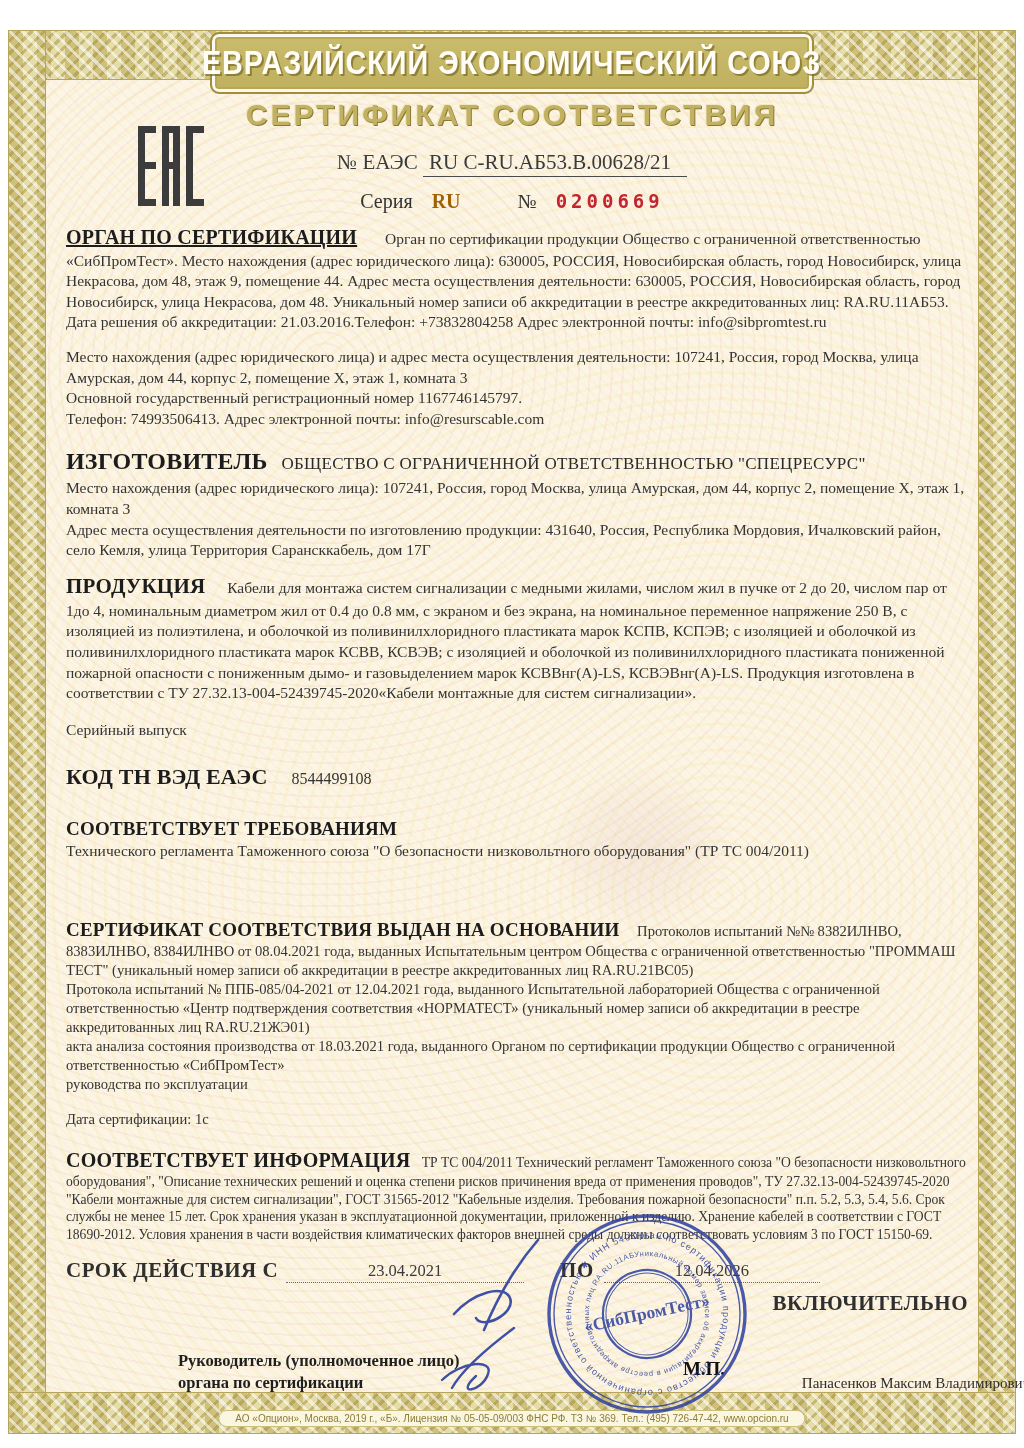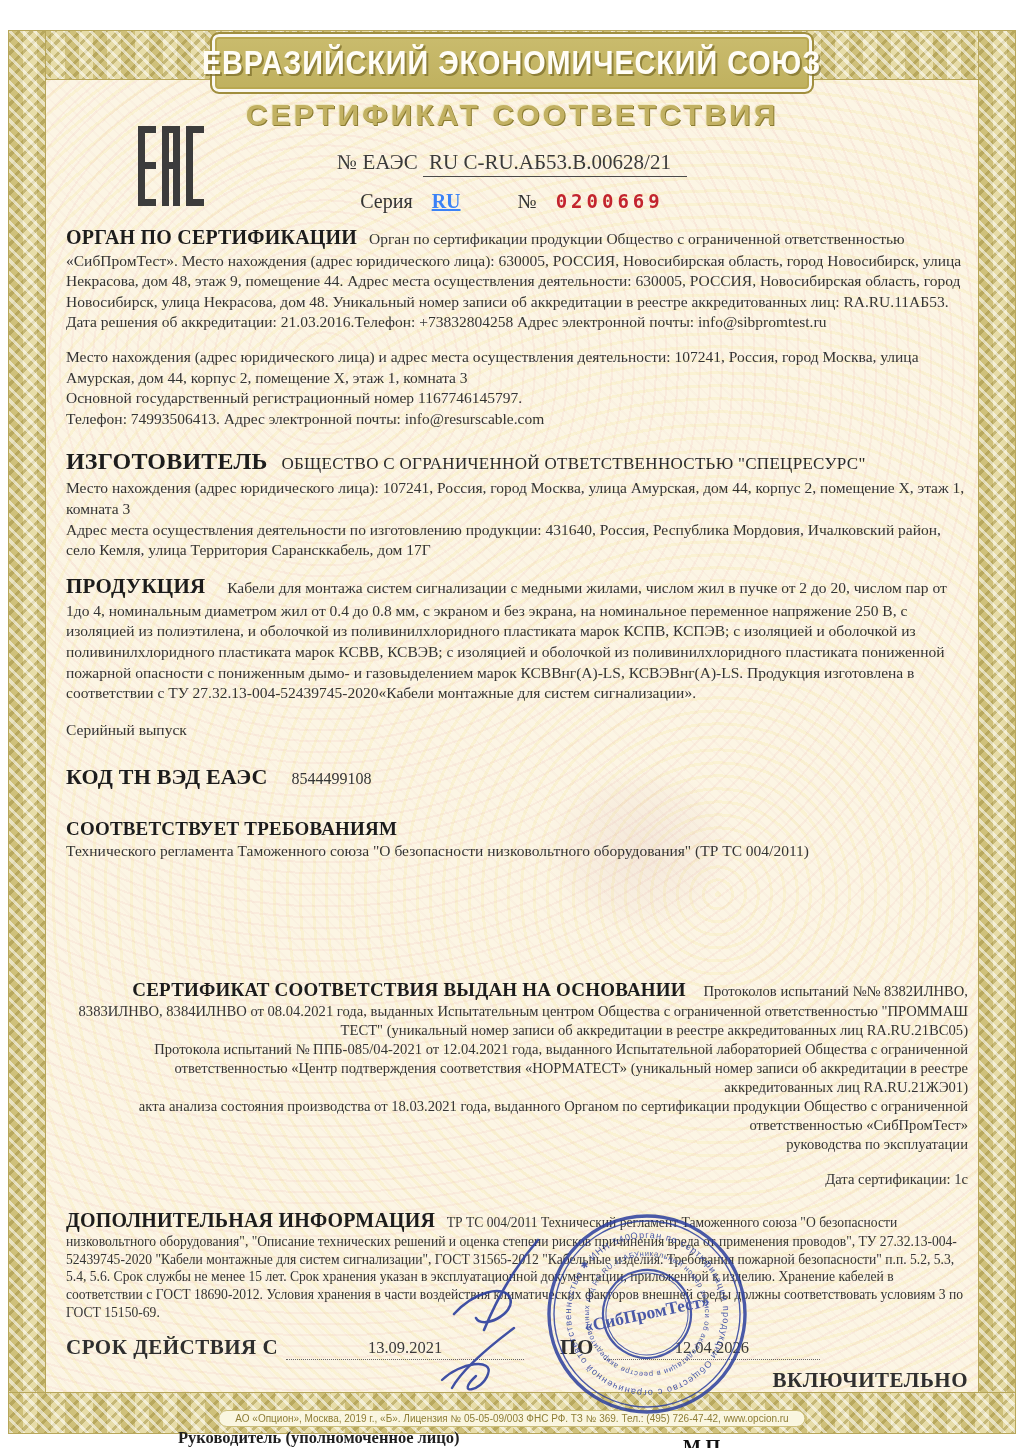--- a/index.html
+++ b/index.html
@@ -30,21 +30,21 @@
   .banner span{font-family:"Liberation Sans", sans-serif;font-weight:bold;font-size:30px;
     letter-spacing:1px;color:#fffdf6;text-shadow:2px 2px 0 rgba(120,105,38,.7);transform:scale(.96,1.08);white-space:nowrap;}
   .eac{position:absolute;left:138px;top:126px;z-index:5;}
   .doc-title{position:absolute;left:0;right:0;top:98px;text-align:center;z-index:5;
     font-family:"Liberation Sans", sans-serif;font-weight:bold;font-size:30px;letter-spacing:3px;
     color:#c2b162;text-shadow:1px 1px 0 #8a7b32, -1px -1px 0 #f0e8c4;}
   .doc-number{position:absolute;left:0;right:0;top:150px;text-align:center;z-index:5;
     font-size:21px;color:#3a3a3a;}
   .doc-number .und{border-bottom:1.5px solid #4a4a4a;padding:0 16px 2px 6px;}
   .doc-series{position:absolute;left:0;right:0;top:190px;text-align:center;z-index:5;font-size:20px;color:#333;}
-  .red{color:#3b82f6;font-weight:bold;text-decoration:underline;}
+  .red{color:#a16207;font-weight:bold;}
   .series-num{font-family:"DejaVu Sans Mono", monospace;font-size:19px;letter-spacing:4px;color:#c3242e;font-weight:bold;}
   .sp1{display:inline-block;width:14px;} .sp2{display:inline-block;width:52px;}
   
   .content{position:absolute;left:66px;top:224px;width:902px;z-index:5;}
   .h{font-weight:bold;color:#1c1c1c;letter-spacing:.2px;}
   .t{font-size:15.5px;line-height:1.33;color:#343434;margin:0;}
   .lines{white-space:pre-line;}
   .orgname{font-size:17px;color:#2a2a2a;letter-spacing:.3px;}
   .small{font-size:13.6px;line-height:1.3;}
   .mid{font-size:14.6px;line-height:1.3;}
@@ -112,21 +112,21 @@
   <div class="doc-series">
     <span>Серия</span><span class="sp1"></span>
     <span class="red">RU</span><span class="sp2"></span>
     <span>№</span><span class="sp1"></span>
     <span class="series-num">0200669</span>
   </div>
 
   <div class="content">
 
     <p class="t" style="margin-bottom:14px;">
-      <span class="h" style="font-size:20px;margin-right:8px;">ОРГАН ПО СЕРТИФИКАЦИИ</span>
+      <span class="h" style="font-size:20px;margin-right:24px;text-decoration:underline;">ОРГАН ПО СЕРТИФИКАЦИИ</span>
       <span>Орган по сертификации продукции Общество с ограниченной ответственностью «СибПромТест». Место нахождения (адрес юридического лица): 630005, РОССИЯ, Новосибирская область, город Новосибирск, улица Некрасова, дом 48, этаж 9, помещение 44. Адрес места осуществления деятельности: 630005, РОССИЯ, Новосибирская область, город Новосибирск, улица Некрасова, дом 48. Уникальный номер записи об аккредитации в реестре аккредитованных лиц: RA.RU.11АБ53. Дата решения об аккредитации: 21.03.2016.Телефон: +73832804258 Адрес электронной почты: info@sibpromtest.ru</span>
     </p>
 
     <div style="margin-bottom:17px;">
       <p class="t lines">Место нахождения (адрес юридического лица) и адрес места осуществления деятельности: 107241, Россия, город Москва, улица Амурская, дом 44, корпус 2, помещение Х, этаж 1, комната 3
 Основной государственный регистрационный номер 1167746145797.
 Телефон: 74993506413. Адрес электронной почты: info@resurscable.com</p>
     </div>
 
     <div style="margin-bottom:12px;">
@@ -149,39 +149,39 @@
     <p class="t" style="margin-top:22px;">
       <span class="h" style="font-size:22px;margin-right:20px;">КОД ТН ВЭД ЕАЭС</span>
       <span style="font-size:16px;">8544499108</span>
     </p>
 
     <div style="margin-top:24px;">
       <p class="t"><span class="h" style="font-size:19px;">СООТВЕТСТВУЕТ ТРЕБОВАНИЯМ</span></p>
       <p class="t">Технического регламента Таможенного союза "О безопасности низковольтного оборудования" (ТР ТС 004/2011)</p>
     </div>
 
-    <div style="margin-top:116px;text-align:right;">
+    <div style="margin-top:56px;">
       <p class="t mid">
         <span class="h" style="font-size:19px;margin-right:14px;">СЕРТИФИКАТ СООТВЕТСТВИЯ ВЫДАН НА ОСНОВАНИИ</span>
         <span>Протоколов испытаний №№ 8382ИЛНВО, 8383ИЛНВО, 8384ИЛНВО от 08.04.2021 года, выданных Испытательным центром Общества с ограниченной ответственностью "ПРОММАШ ТЕСТ" (уникальный номер записи об аккредитации в реестре аккредитованных лиц RA.RU.21ВС05)</span>
       </p>
       <p class="t mid lines">Протокола испытаний № ППБ-085/04-2021 от 12.04.2021 года, выданного Испытательной лабораторией Общества с ограниченной ответственностью «Центр подтверждения соответствия «НОРМАТЕСТ» (уникальный номер записи об аккредитации в реестре аккредитованных лиц RA.RU.21ЖЭ01)
 акта анализа состояния производства от 18.03.2021 года, выданного Органом по сертификации продукции Общество с ограниченной ответственностью «СибПромТест»
 руководства по эксплуатации</p>
       <p class="t mid" style="margin-top:16px;">Дата сертификации: 1с</p>
     </div>
 
     <p class="t small" style="margin-top:18px;">
-      <span class="h" style="font-size:20px;margin-right:8px;">ДОПОЛНИТЕЛЬНАЯ ИНФОРМАЦИЯ</span>
+      <span class="h" style="font-size:20px;margin-right:8px;">СООТВЕТСТВУЕТ ИНФОРМАЦИЯ</span>
       <span>ТР ТС 004/2011 Технический регламент Таможенного союза "О безопасности низковольтного оборудования", "Описание технических решений и оценка степени рисков причинения вреда от применения проводов", ТУ 27.32.13-004-52439745-2020 "Кабели монтажные для систем сигнализации", ГОСТ 31565-2012 "Кабельные изделия. Требования пожарной безопасности" п.п. 5.2, 5.3, 5.4, 5.6. Срок службы не менее 15 лет. Срок хранения указан в эксплуатационной документации, приложенной к изделию. Хранение кабелей в соответствии с ГОСТ 18690-2012. Условия хранения в части воздействия климатических факторов внешней среды должны соответствовать условиям 3 по ГОСТ 15150-69.</span>
     </p>
 
     <div class="validity">
       <span class="v-label">СРОК ДЕЙСТВИЯ С</span>
-      <span class="date-line" style="width:238px;margin:0 8px;">13.09.2021</span>
+      <span class="date-line" style="width:238px;margin:0 8px;">23.04.2021</span>
       <span class="v-label" style="margin-left:28px;">ПО</span>
       <span class="date-line" style="width:216px;margin-left:10px;">12.04.2026</span>
     </div>
     <div class="inclusive">ВКЛЮЧИТЕЛЬНО</div>
 
     <div class="signers">
       <div class="srow">
         <div class="role">Руководитель (уполномоченное лицо) органа по сертификации</div>
         <div class="wline">
           <span class="over"></span>

